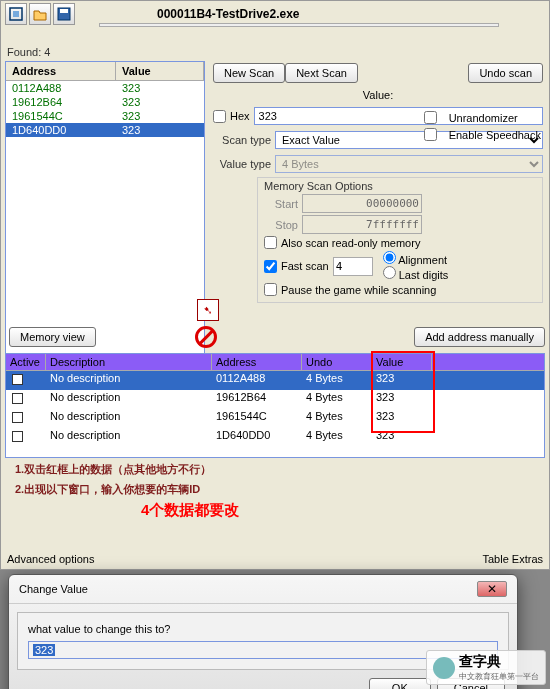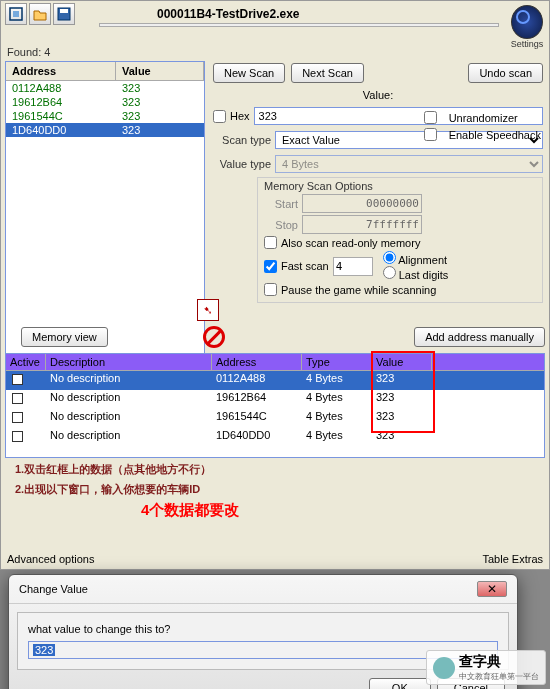--- a/index.html
+++ b/index.html
@@ -19,37 +19,37 @@
 .scanlist-head { display: flex; background: #ece9d8; border-bottom: 1px solid #aaa; }
 .scanlist-head div { padding: 3px 6px; border-right: 1px solid #aaa; font-weight: bold; }
 .col-addr { width: 110px; } .col-val { flex: 1; }
 .scanlist-body { flex: 1; font-family: "Courier New", monospace; }
 .scan-row { display: flex; }
 .scan-row div { padding: 1px 6px; }
 .scan-row.green { color: #007000; }
 .scan-row.sel { background: #316ac5; color: #fff; }
 .right-panel { flex: 1; padding: 2px; }
 .btn { background: linear-gradient(#fff,#e4e4e4); border: 1px solid #707070; border-radius: 3px; padding: 3px 10px; cursor: pointer; font-size: 11px; }
-.scan-btns { display: flex; gap: 6px; align-items: center; }
+.scan-btns { display: flex; align-items: center; }
 .undo { margin-left: auto; }
 .field-row { display: flex; align-items: center; gap: 4px; margin-top: 6px; }
 .lbl { text-align: right; width: 58px; color: #333; }
 .in-text { flex: 1; border: 1px solid #7a96df; padding: 2px 4px; background: #fff; font-size: 11px; }
 .cb { width: 13px; height: 13px; }
 select { flex: 1; border: 1px solid #7a96df; padding: 1px 2px; background: #fff; }
 select:disabled { background: #ece9d8; color: #666; }
 .memopts { border: 1px solid #ccc; margin-top: 4px; padding: 2px 6px 6px 6px; margin-left: 44px; }
 .memopts-title { color: #333; }
 .sm-in { width: 120px; border: 1px solid #aaa; padding: 2px; text-align: right; font-family: monospace; background: #ece9d8; color: #666; }
 .opt-row { display: flex; align-items: center; gap: 4px; margin-top: 2px; }
 .radio-col { margin-left: 6px; }
 .side-ck { position: absolute; right: 8px; top: 110px; display: flex; flex-direction: column; gap: 4px; }
 .side-ck label { display: flex; align-items: center; gap: 12px; }
 .speedhack-icon { position: absolute; left: 196px; top: 298px; width: 22px; height: 22px; border: 1px solid #900; background: #fff; display: flex; align-items: center; justify-content: center; color: #b00; }
-.mid-bar { position: absolute; left: 20px; right: 4px; top: 325px; display: flex; align-items: center; }
+.mid-bar { position: absolute; left: 8px; right: 4px; top: 325px; display: flex; align-items: center; }
 .forbid { width: 22px; height: 22px; border-radius: 50%; border: 3px solid #d00; position: relative; margin: 0 auto; }
 .forbid::after { content: ""; position: absolute; left: -2px; top: 7px; width: 20px; height: 3px; background: #d00; transform: rotate(-45deg); }
 .addr-manual { margin-left: auto; }
 .addrlist { position: absolute; left: 4px; right: 4px; top: 352px; height: 105px; background: #fff; border: 1px solid #7a96df; }
 .al-head { display: flex; background: #8b5cf6; border-bottom: 1px solid #aaa; }
 .al-head div { padding: 2px 4px; border-right: 1px solid #aaa; }
 .c-act{width:40px}.c-desc{width:166px}.c-addr2{width:90px}.c-type{width:70px}.c-val2{width:60px}
 .al-body .al-row { display: flex; }
 .al-row div { padding: 1px 4px; }
 .al-row.sel { background: #316ac5; color: #fff; }
@@ -90,24 +90,20 @@
     <div class="tb-btn">
         <svg width="14" height="14">
           <rect x="1" y="1" width="12" height="12" fill="#36a" stroke="#036"></rect>
           <rect x="3" y="2" width="8" height="4" fill="#fff"></rect>
         </svg>
       </div>
     <span class="exe-label">000011B4-TestDrive2.exe</span>
   </div>
   <div class="progress"></div>
 
-  <div class="logo">
-    <div class="logo-img"></div>
-    <span class="logo-txt">Settings</span>
-  </div>
 
   <div class="found"><span>Found:</span> <span>4</span></div>
 
   <div class="content">
     <div class="scanlist">
       <div class="scanlist-head">
         <div class="col-addr">Address</div>
         <div class="col-val">Value</div>
       </div>
       <div class="scanlist-body" id="scanlist-body">
@@ -202,21 +198,21 @@
     <button class="btn">Memory view</button>
     <div class="forbid"></div>
     <button class="btn addr-manual">Add address manually</button>
   </div>
 
   <div class="addrlist">
     <div class="al-head">
       <div class="c-act">Active</div>
       <div class="c-desc">Description</div>
       <div class="c-addr2">Address</div>
-      <div class="c-type">Type</div>
+      <div class="c-type">Undo</div>
       <div class="c-val2">Value</div>
     </div>
     <div class="al-body" id="al-body">
         <div class="al-row sel">
           <div class="c-act"><span class="chk"></span></div>
           <div class="c-desc">No description</div>
           <div class="c-addr2">0112A488</div>
           <div class="c-type">4 Bytes</div>
           <div class="c-val2">323</div>
         </div>

